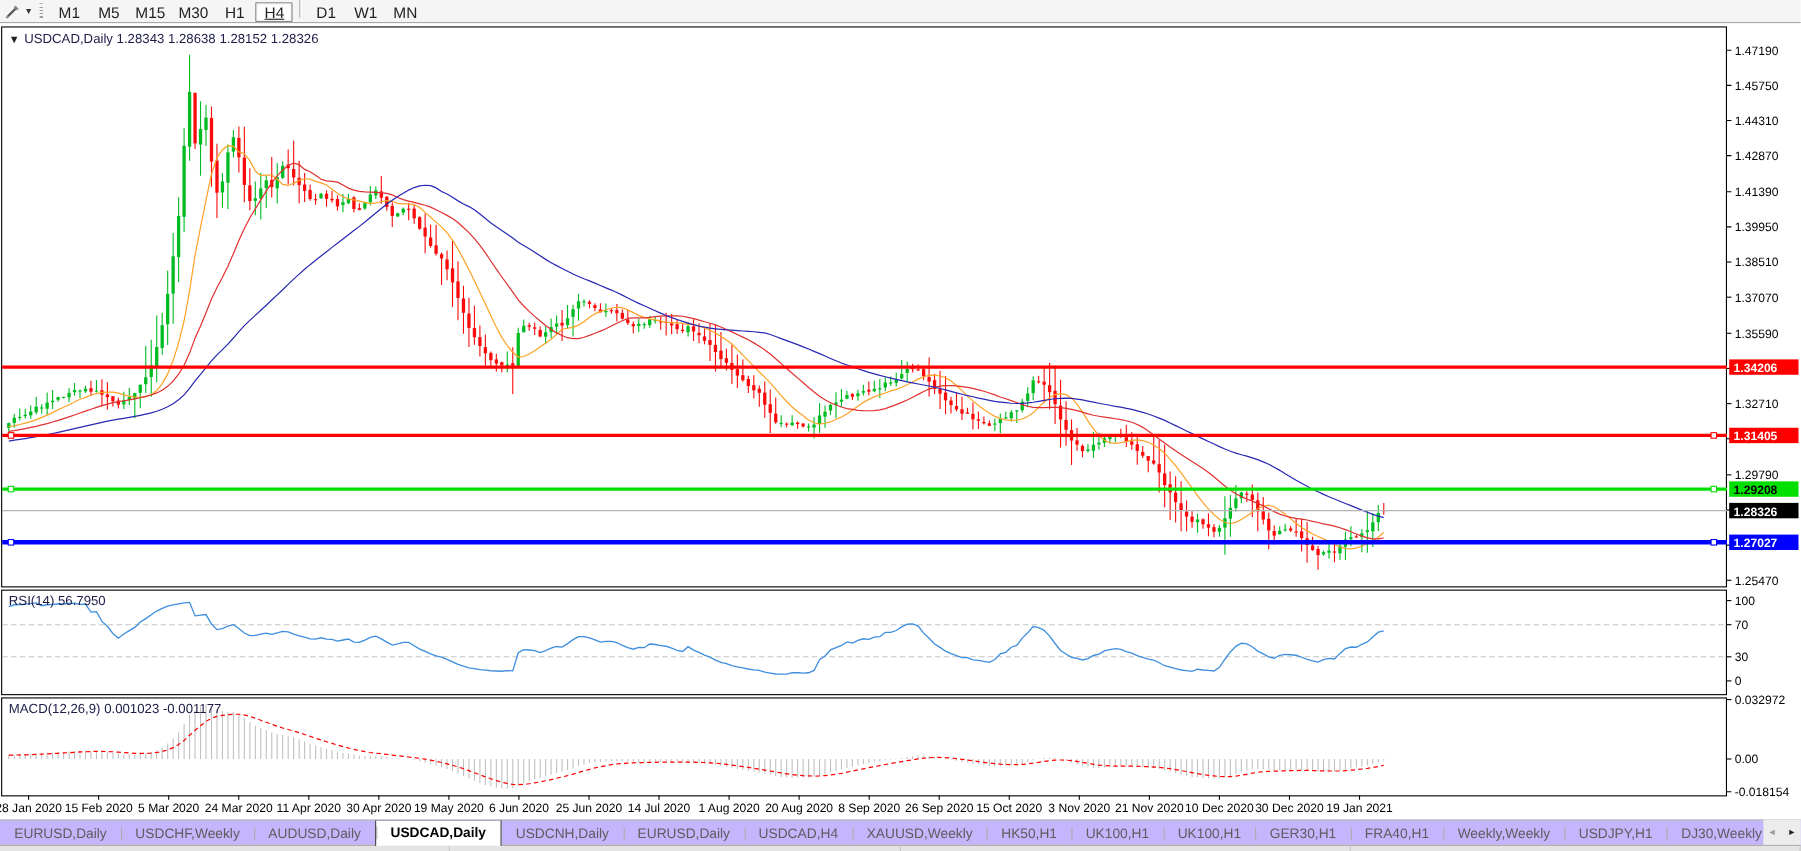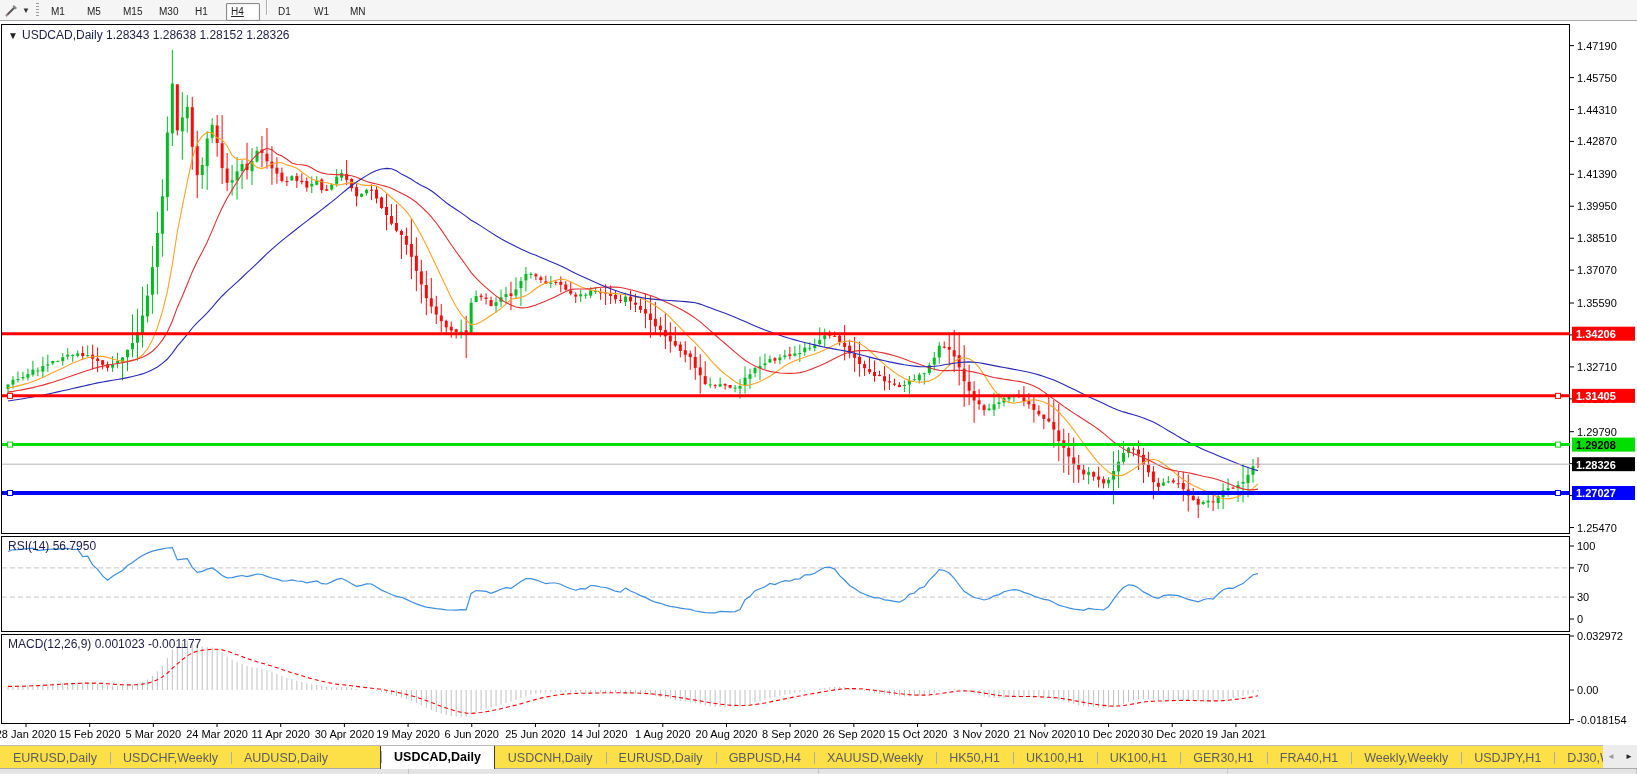--- a/index.html
+++ b/index.html
@@ -4,39 +4,39 @@
 <style>
   html,body{margin:0;padding:0;background:#fff;width:1637px;height:774px;overflow:hidden;
     font-family:"Liberation Sans",sans-serif;-webkit-font-smoothing:antialiased;}
   
   .toolbar{position:absolute;left:0;top:0;width:1637px;height:21px;background:#f5f5f5;
     border-bottom:1px solid #a8a8a8;display:flex;align-items:center;box-sizing:border-box;}
   .tool-icon{width:18px;height:16px;margin-left:2px;display:flex;align-items:center;justify-content:center;}
   .tool-caret{font-size:8px;color:#333;width:12px;text-align:center;cursor:default;}
   .grip{width:3px;height:14px;margin:0 6px 0 4px;
     background-image:repeating-linear-gradient(#9a9a9a 0 1px,transparent 1px 3px);}
-  .tfbtn{display:inline-block;min-width:24px;padding:1px 4px;margin:0 1px;font-size:10px;color:#222;
-    text-align:left;border:1px solid transparent;border-radius:1px;line-height:14px;cursor:default;}
+  .tfbtn{display:inline-block;min-width:24px;padding:1px 4px;margin:0 1px;font-size:14px;color:#222;
+    text-align:center;border:1px solid transparent;border-radius:1px;line-height:14px;cursor:default;}
   .tfbtn.active{background:#fff;border:1px solid #8a8a8a;box-shadow:inset 0 0 2px #cfcfcf;text-decoration:underline;}
   .tfsep{display:inline-block;width:1px;height:16px;background:#aeaeae;margin:0 5px;
     box-shadow:1px 0 0 #fff;}
   
   #chart-wrap{position:absolute;left:0;top:21px;}
   svg text{font-family:"Liberation Sans",sans-serif;}
   .ax{font-size:11px;fill:#000;}
   .paneTitle{font-size:12px;fill:#1c1c46;}
   .badgeTxt{font-size:11px;font-weight:bold;}
   
-  .tabbar{position:absolute;left:0;top:745px;width:1637px;height:23px;background:#fde047;
+  .tabbar{position:absolute;left:0;top:745px;width:1637px;height:23px;background:#c4b5fd;
     border-top:1px solid #b9b9b9;display:flex;align-items:flex-end;overflow:hidden;}
   .tab{flex:0 0 auto;height:22px;line-height:22px;padding:0 13px;font-size:12.5px;color:#5d5d5d;
     position:relative;cursor:default;white-space:nowrap;}
   .tab + .tab::before{content:"";position:absolute;left:0;top:5px;height:12px;width:1px;background:#adadad;}
   .tab.active{background:#fff;color:#000;font-weight:bold;border:1px solid #3c3c3c;border-bottom:none;
-    height:23px;line-height:23px;z-index:2;margin-left:39px;}
+    height:23px;line-height:23px;z-index:2;}
   .tab.active + .tab::before{display:none;}
   .tabscroll{position:absolute;right:0;top:745px;height:23px;width:34px;background:#ececec;
     display:flex;align-items:center;justify-content:space-between;padding:0 4px;box-sizing:border-box;z-index:3;}
   .tabscroll span{font-size:8px;line-height:23px;cursor:default;}
   .arrow-left{color:#9a9a9a;}
   .arrow-right{color:#222;}
   
   .statusbar{position:absolute;left:0;top:768px;width:1637px;height:6px;background:#e4e4e4;
     border-top:1px solid #aaa;box-sizing:border-box;display:flex;}
   .statusbar span{flex:1;border-right:1px solid #c6c6c6;}
@@ -954,21 +954,21 @@
     </svg>
 </div>
 
 <div class="tabbar" id="tabbar">
     <div class="tab">EURUSD,Daily</div>
     <div class="tab">USDCHF,Weekly</div>
     <div class="tab">AUDUSD,Daily</div>
     <div class="tab active">USDCAD,Daily</div>
     <div class="tab">USDCNH,Daily</div>
     <div class="tab">EURUSD,Daily</div>
-    <div class="tab">GBPUSD,H4</div>
+    <div class="tab">USDCAD,H4</div>
     <div class="tab">XAUUSD,Weekly</div>
     <div class="tab">HK50,H1</div>
     <div class="tab">UK100,H1</div>
     <div class="tab">UK100,H1</div>
     <div class="tab">GER30,H1</div>
     <div class="tab">FRA40,H1</div>
     <div class="tab">Weekly,Weekly</div>
     <div class="tab">USDJPY,H1</div>
     <div class="tab">DJ30,Weekly</div>
     <div class="tab">CHINA300,H1</div>

